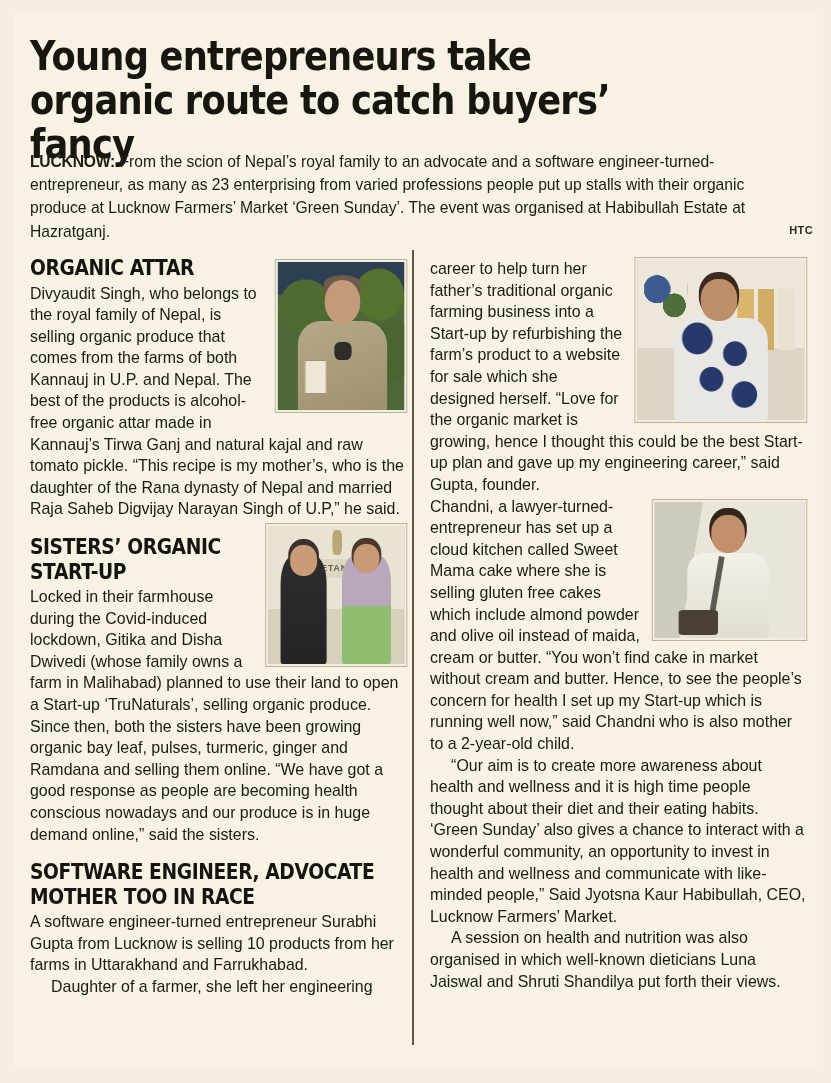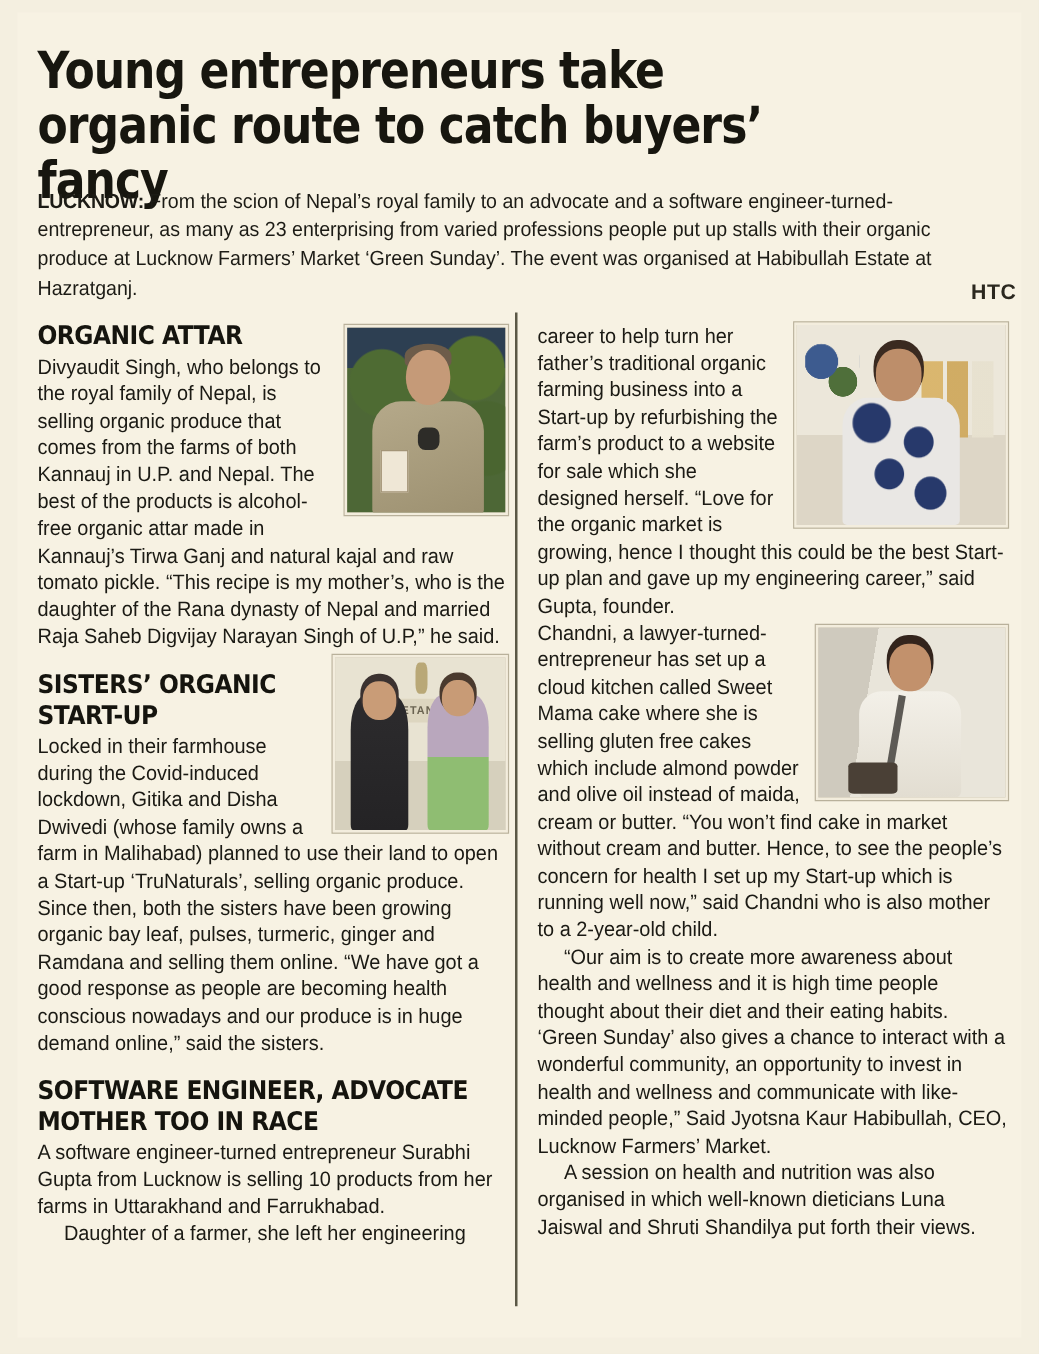--- a/index.html
+++ b/index.html
@@ -62,21 +62,21 @@
     transform-origin: left top;
   }
   .lead .dateline {
     font-weight: bold;
     letter-spacing: -0.2px;
   }
   .credit {
     position: absolute;
     right: 18px;
     top: 224px;
-    font-size: 17px;
+    font-size: 11px;
     font-weight: bold;
     letter-spacing: 0.4px;
     color: #2b281f;
   }
 
   
   .col {
     position: absolute;
     top: 258px;
     font-size: 16.6px;

